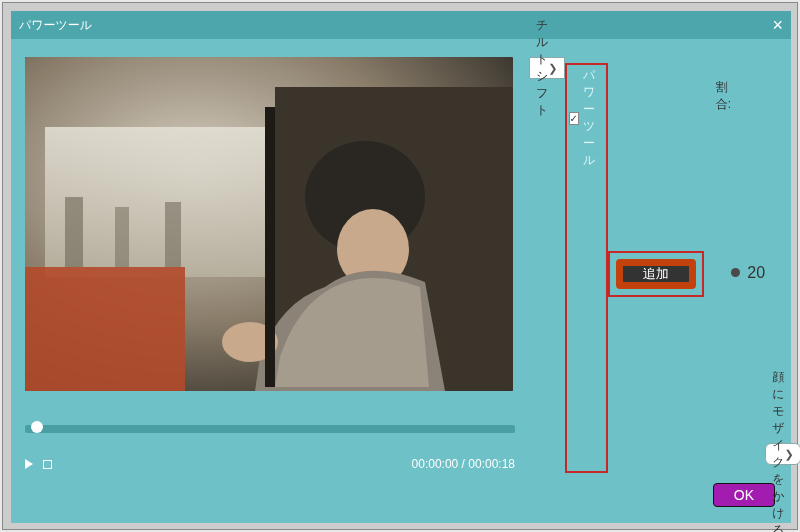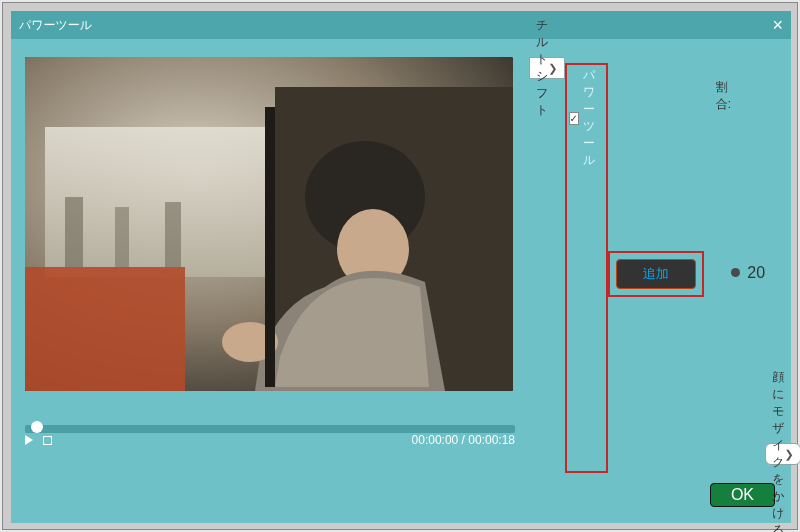--- a/index.html
+++ b/index.html
@@ -9,45 +9,45 @@
 .titlebar { height: 28px; background: #4ca6ac; display: flex; align-items: center; justify-content: space-between; padding: 0 8px; }
 .titlebar .title { color: #fff; font-size: 12px; }
 .titlebar .close { color: #fff; font-size: 18px; cursor: pointer; }
 .content { display: flex; padding: 18px 14px 0 14px; gap: 14px; }
 .left { flex: 0 0 490px; }
 .preview { width: 488px; height: 334px; background: #000; border-radius: 2px; display:flex; align-items:center; justify-content:center; overflow:hidden; }
 .preview svg { width: 100%; height: 100%; display:block; }
 .timeline { margin-top: 34px; }
 .track { position: relative; height: 8px; background: #4a9fa5; border-radius: 2px; }
 .playhead { position: absolute; top: -4px; left: 6px; width: 12px; height: 12px; background: #fff; border-radius: 50%; }
-.controls { display:flex; align-items:center; justify-content:space-between; margin-top: 0; text-align: right; }
+.controls { display:flex; align-items:center; justify-content:space-between; margin-top: 24px; text-align: right; }
 .ctrl-left { display:flex; align-items:center; gap:10px; color:#fff; }
 .play-ic { width:0; height:0; border-left:8px solid #fff; border-top:5px solid transparent; border-bottom:5px solid transparent; }
 .stop-ic { width:9px; height:9px; border:1.5px solid #fff; }
 .time { color:#fff; font-size:12px; }
 .right { flex:1; display:flex; flex-direction:column; }
 .combo { background:#fff; border:1px solid #8aa; height:22px; display:flex; align-items:center; justify-content:space-between; padding:0 6px; font-size:12px; color:#333; margin-bottom:2px; position:relative; }
 .combo .chev { font-size:11px; color:#555; }
 .hl { border:2.5px solid #c62828; display:inline-block; }
 .chkrow { display:flex; align-items:center; gap:4px; font-size:12px; color:#e0f5f7;}
 .chkwrap { padding:2px 8px 2px 2px; margin-top:6px; width: fit-content;}
 .chkbox { width:13px; height:13px; background:#fff; border:1px solid #888; display:flex; align-items:center; justify-content:center; font-size:10px; color:#333;}
 .btnrow { display:flex; gap:30px; margin-top:18px; align-items:center; justify-content:center;}
 .btn-add-wrap { padding:6px; }
 .btn { width:80px; height:30px; border-radius:4px; display:flex; align-items:center; justify-content:center; font-size:13px; }
-.btn-dark { background:#333; color:#0ea5e9; border:1px solid #c2410c; cursor:pointer;}
+.btn-dark { background:#333; color:#ffffff; border:7px solid #c2410c; cursor:pointer;}
 .btn-dis { background:#6a6a6a; color:#bbb; border:1px solid #555;}
 .ratiolbl { font-size:12px; color:#333; margin-top:22px; margin-left:12px;}
 .slider { margin-top:16px; display:flex; align-items:center; gap:10px; }
 .slider-track { flex:1; height:2px; background:#3a8b91; position:relative;}
 .slider-thumb { position:absolute; top:-4px; left:22%; width:9px; height:9px; background:#4a4a4a; border-radius:50%; }
 .slider-val { font-size:16px; color:#333; width:24px; text-align:right;}
 .bottom-combo { margin-top:auto; margin-bottom:8px;border-radius:6px;}
 .footer { display:flex; justify-content:flex-end; gap:10px; padding:10px 16px 12px; }
-.fbtn { background:#15803d; color:#fff; border:1px solid #111; border-radius:4px; height:24px; padding:0 20px; font-size:16px; display:flex; align-items:center; cursor:pointer;}
+.fbtn { background:#a21caf; color:#fff; border:1px solid #111; border-radius:4px; height:24px; padding:0 20px; font-size:14px; display:flex; align-items:center; cursor:pointer;}
 .right-col { height: 416px; display:flex; }
 </style>
 </head>
 <body>
 
 <div class="frame">
 <div class="dialog">
 
   <div class="titlebar">
     <span class="title">パワーツール</span>

